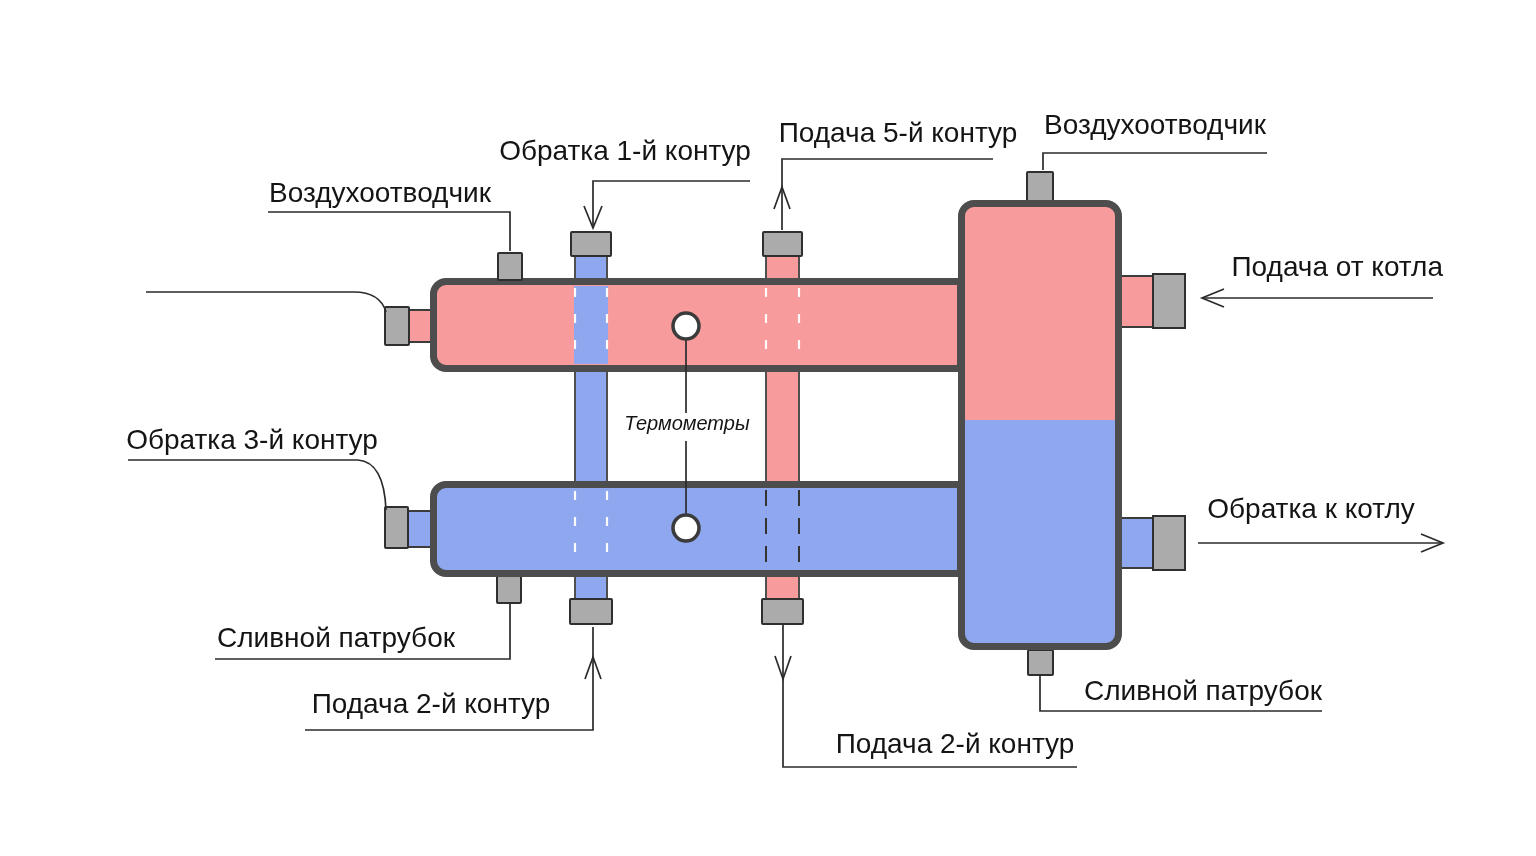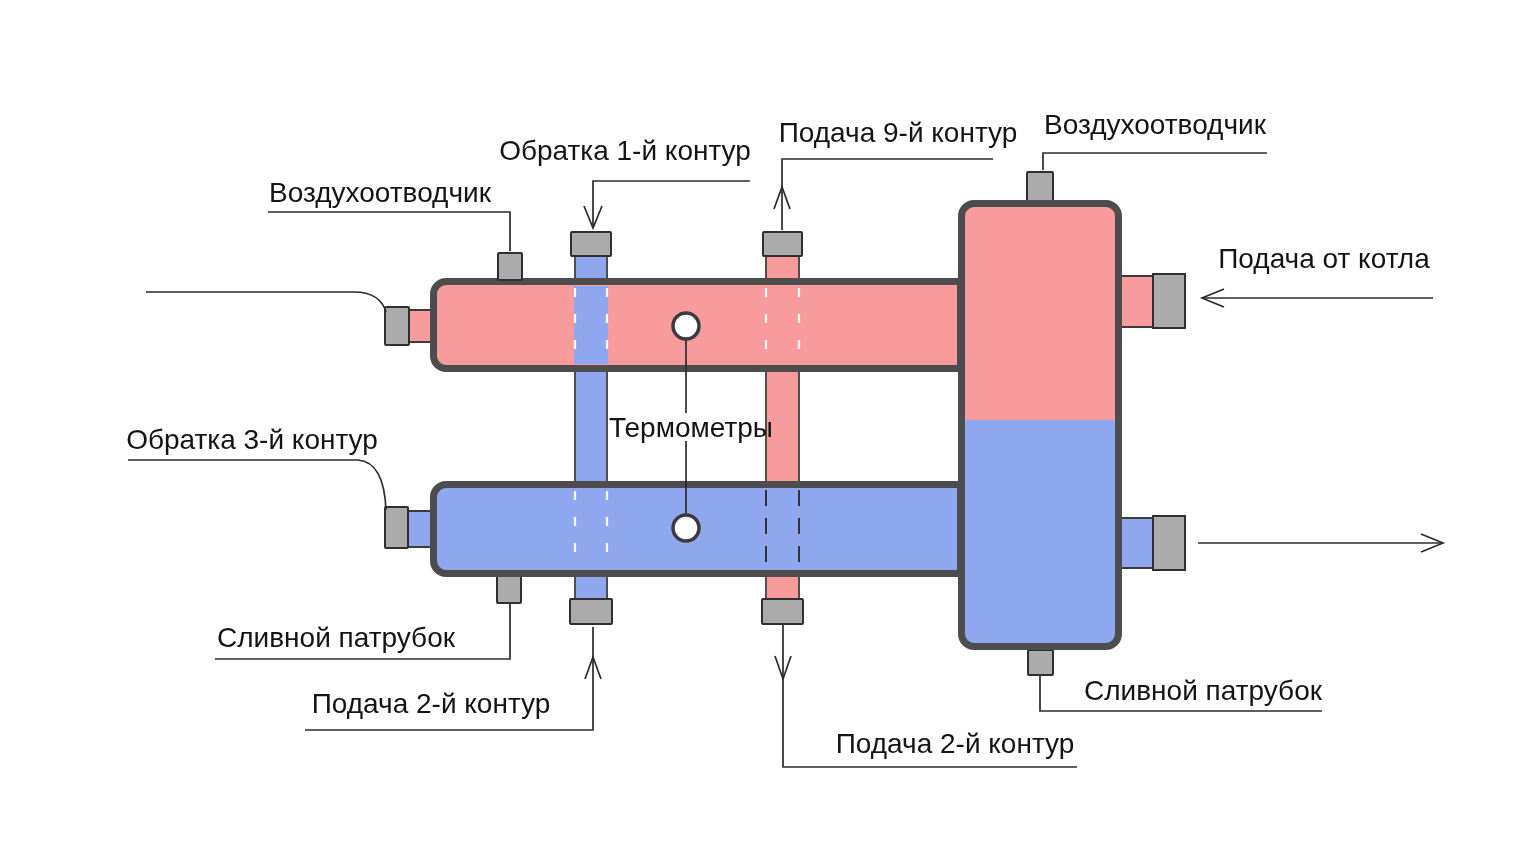--- a/index.html
+++ b/index.html
@@ -42,21 +42,21 @@
   .stubseg{border:2px solid #3c3c3c;z-index:2;}
   
   .lbl{
     color:#141414;
     font-size:28px;
     line-height:1.05;
     text-align:center;
     white-space:nowrap;
     z-index:11;
   }
-  .lbl.small{font-size:28px;}
+  .lbl.small{font-size:20px;font-style:italic;}
   #leader-svg{position:absolute;left:0;top:0;z-index:10;}
 </style>
 </head>
 <body>
 
 <div id="canvas">
 
   <div class="abs manifold" id="supply-manifold"></div>
   <div class="abs manifold" id="return-manifold"></div>
 
@@ -124,23 +124,24 @@
     <g stroke="#333333" stroke-width="2" stroke-dasharray="16 12" fill="none">
       <path d="M766,490 V568"></path>
       <path d="M799,490 V568"></path>
     </g>
     <circle cx="686" cy="326" r="13" fill="#ffffff" stroke="#3b3b3b" stroke-width="3.5"></circle>
     <circle cx="686" cy="528" r="13" fill="#ffffff" stroke="#3b3b3b" stroke-width="3.5"></circle>
   </svg>
 
   <div class="abs lbl" style="left:255px;top:178px;width:250px;">Воздухоотводчик</div>
   <div class="abs lbl" style="left:492px;top:136px;width:266px;text-align:center;">Обратка 1-й контур</div>
-  <div class="abs lbl" style="left:772px;top:118px;width:252px;">Подача 9-й контур</div>
+  <div class="abs lbl" style="left:772px;top:118px;width:252px;">Подача 5-й контур</div>
   <div class="abs lbl" style="left:1033px;top:110px;width:244px;">Воздухоотводчик</div>
-  <div class="abs lbl" style="left:1205px;top:244px;width:238px;">Подача от котла</div>
+  <div class="abs lbl" style="left:1205px;top:252px;width:238px;text-align:right;">Подача от котла</div>
   <div class="abs lbl" style="left:118px;top:425px;width:268px;">Обратка 3-й контур</div>
   <div class="abs lbl small" style="left:609px;top:413px;width:156px;">Термометры</div>
+  <div class="abs lbl" style="left:1200px;top:494px;width:222px;">Обратка к котлу</div>
   <div class="abs lbl" style="left:206px;top:623px;width:260px;">Сливной патрубок</div>
   <div class="abs lbl" style="left:300px;top:689px;width:262px;">Подача 2-й контур</div>
   <div class="abs lbl" style="left:1075px;top:676px;width:256px;">Сливной патрубок</div>
   <div class="abs lbl" style="left:826px;top:729px;width:258px;">Подача 2-й контур</div>
 
 </div>
 
 </body></html>

